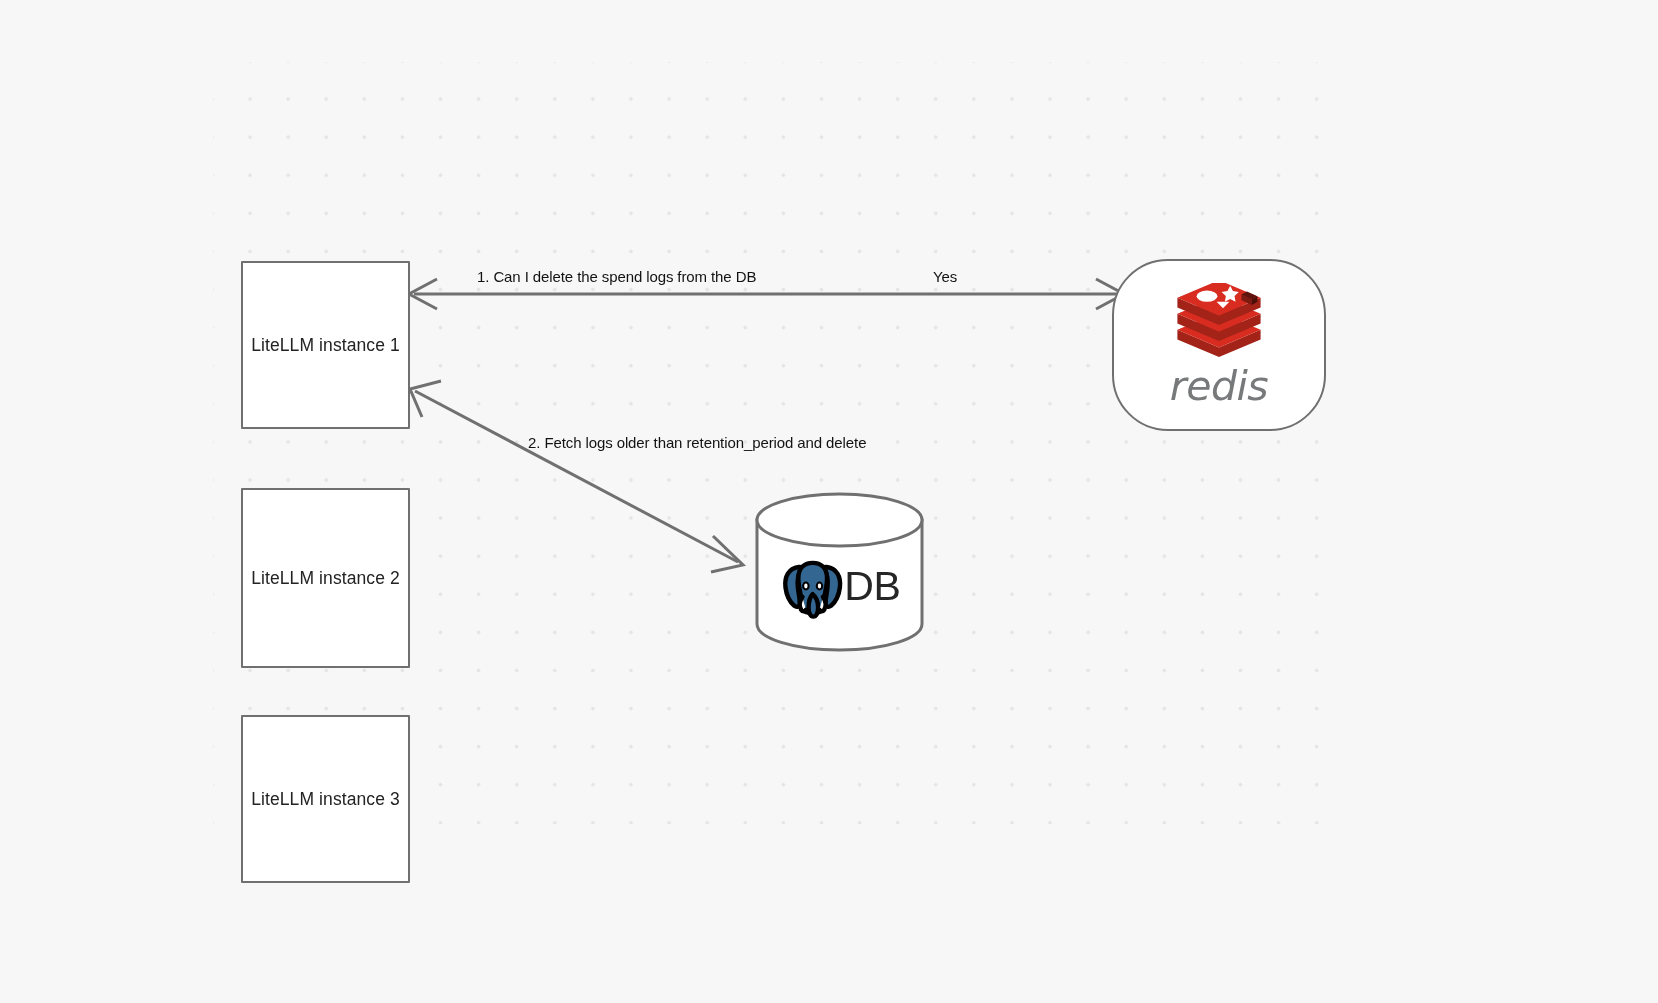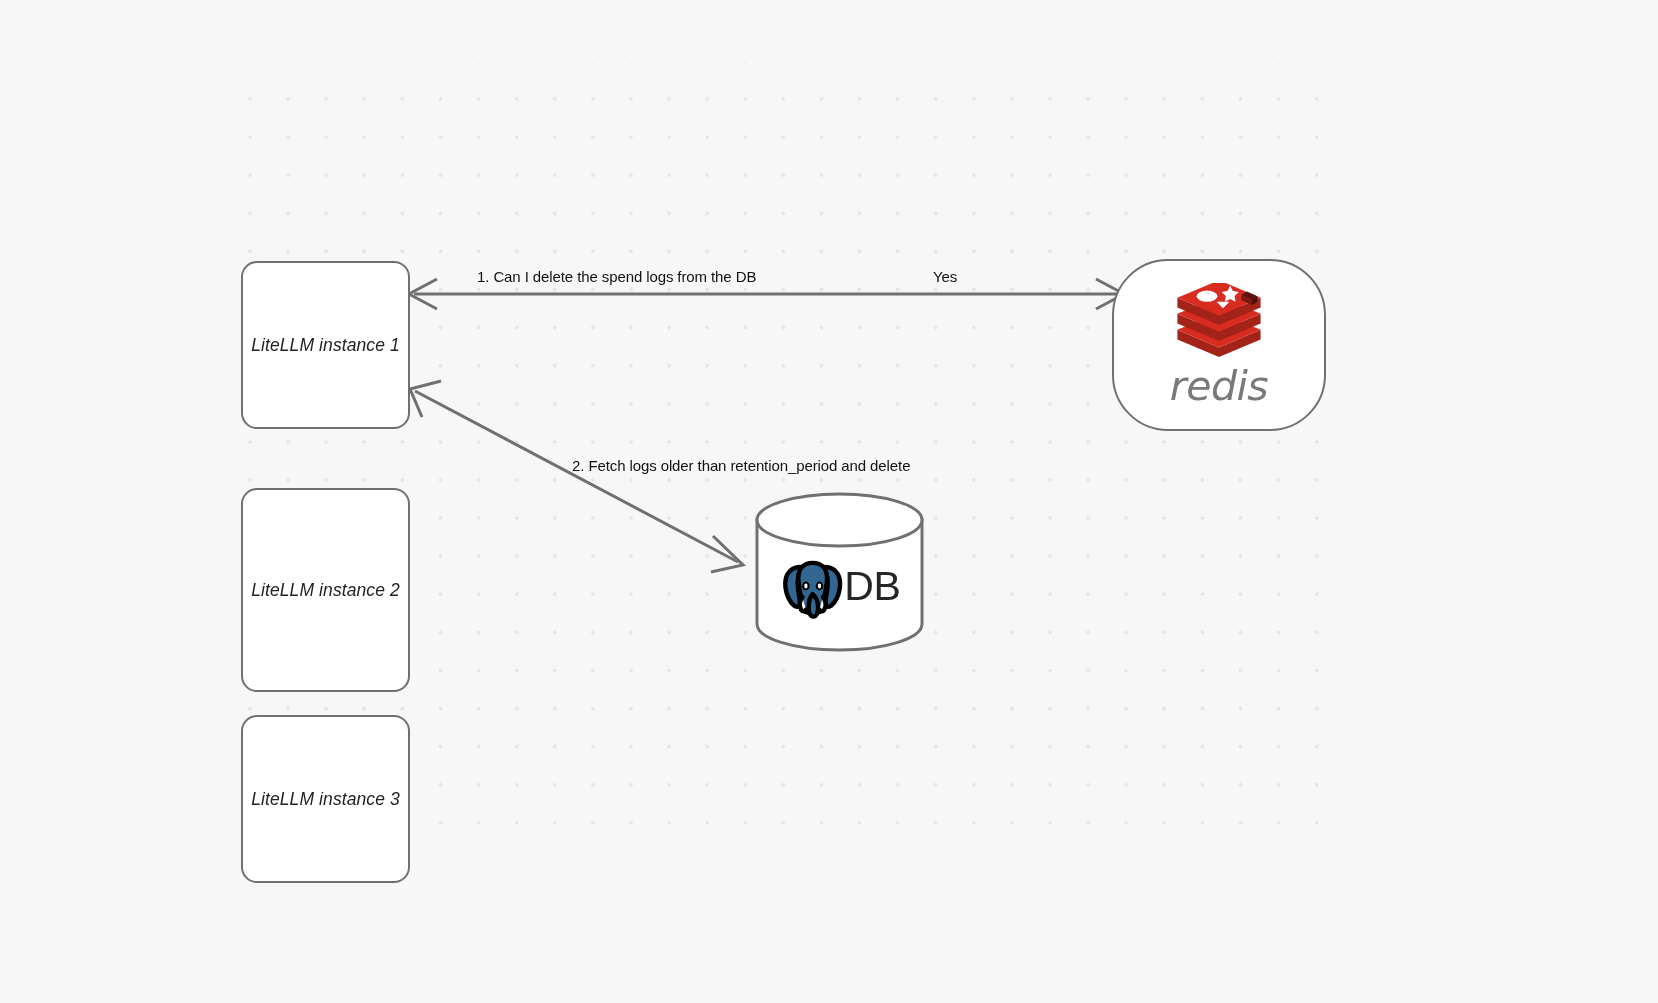--- a/index.html
+++ b/index.html
@@ -45,36 +45,35 @@
     height: 1003px;
     overflow: visible;
   }
 
   
   .node-box {
     position: absolute;
     box-sizing: border-box;
     background: #ffffff;
     border: 2.6px solid #707070;
-    border-radius: 16px;
+    border-radius: 1px;
     display: flex;
     align-items: center;
     justify-content: center;
-    font-style: italic;
   }
   .node-box .node-label {
     font-size: 17.5px;
     font-weight: 400;
     color: #232323;
     letter-spacing: 0.1px;
     white-space: nowrap;
   }
 
   #node-litellm-1 { left: 241px; top: 261px; width: 169px; height: 168px; }
-  #node-litellm-2 { left: 241px; top: 488px; width: 169px; height: 204px; }
+  #node-litellm-2 { left: 241px; top: 488px; width: 169px; height: 180px; }
   #node-litellm-3 { left: 241px; top: 715px; width: 169px; height: 168px; text-align: center; }
 
   
   #node-redis {
     position: absolute;
     left: 1112px;
     top: 259px;
     width: 214px;
     height: 172px;
     box-sizing: border-box;
@@ -138,21 +137,21 @@
     position: absolute;
     font-size: 15px;
     font-weight: 400;
     color: #121212;
     white-space: nowrap;
     letter-spacing: -0.1px;
     background: transparent;
   }
   #edge-label-1 { left: 477px; top: 268px; }
   #edge-label-1-yes { left: 933px; top: 268px; }
-  #edge-label-2 { left: 572px; top: 434px; margin-top: 23px; }
+  #edge-label-2 { left: 528px; top: 434px; }
 </style>
 </head>
 <body>
 
 <div id="canvas">
 
   <div id="dot-grid"></div>
 
   <svg id="edges" viewBox="0 0 1658 1003" xmlns="http://www.w3.org/2000/svg">
 

